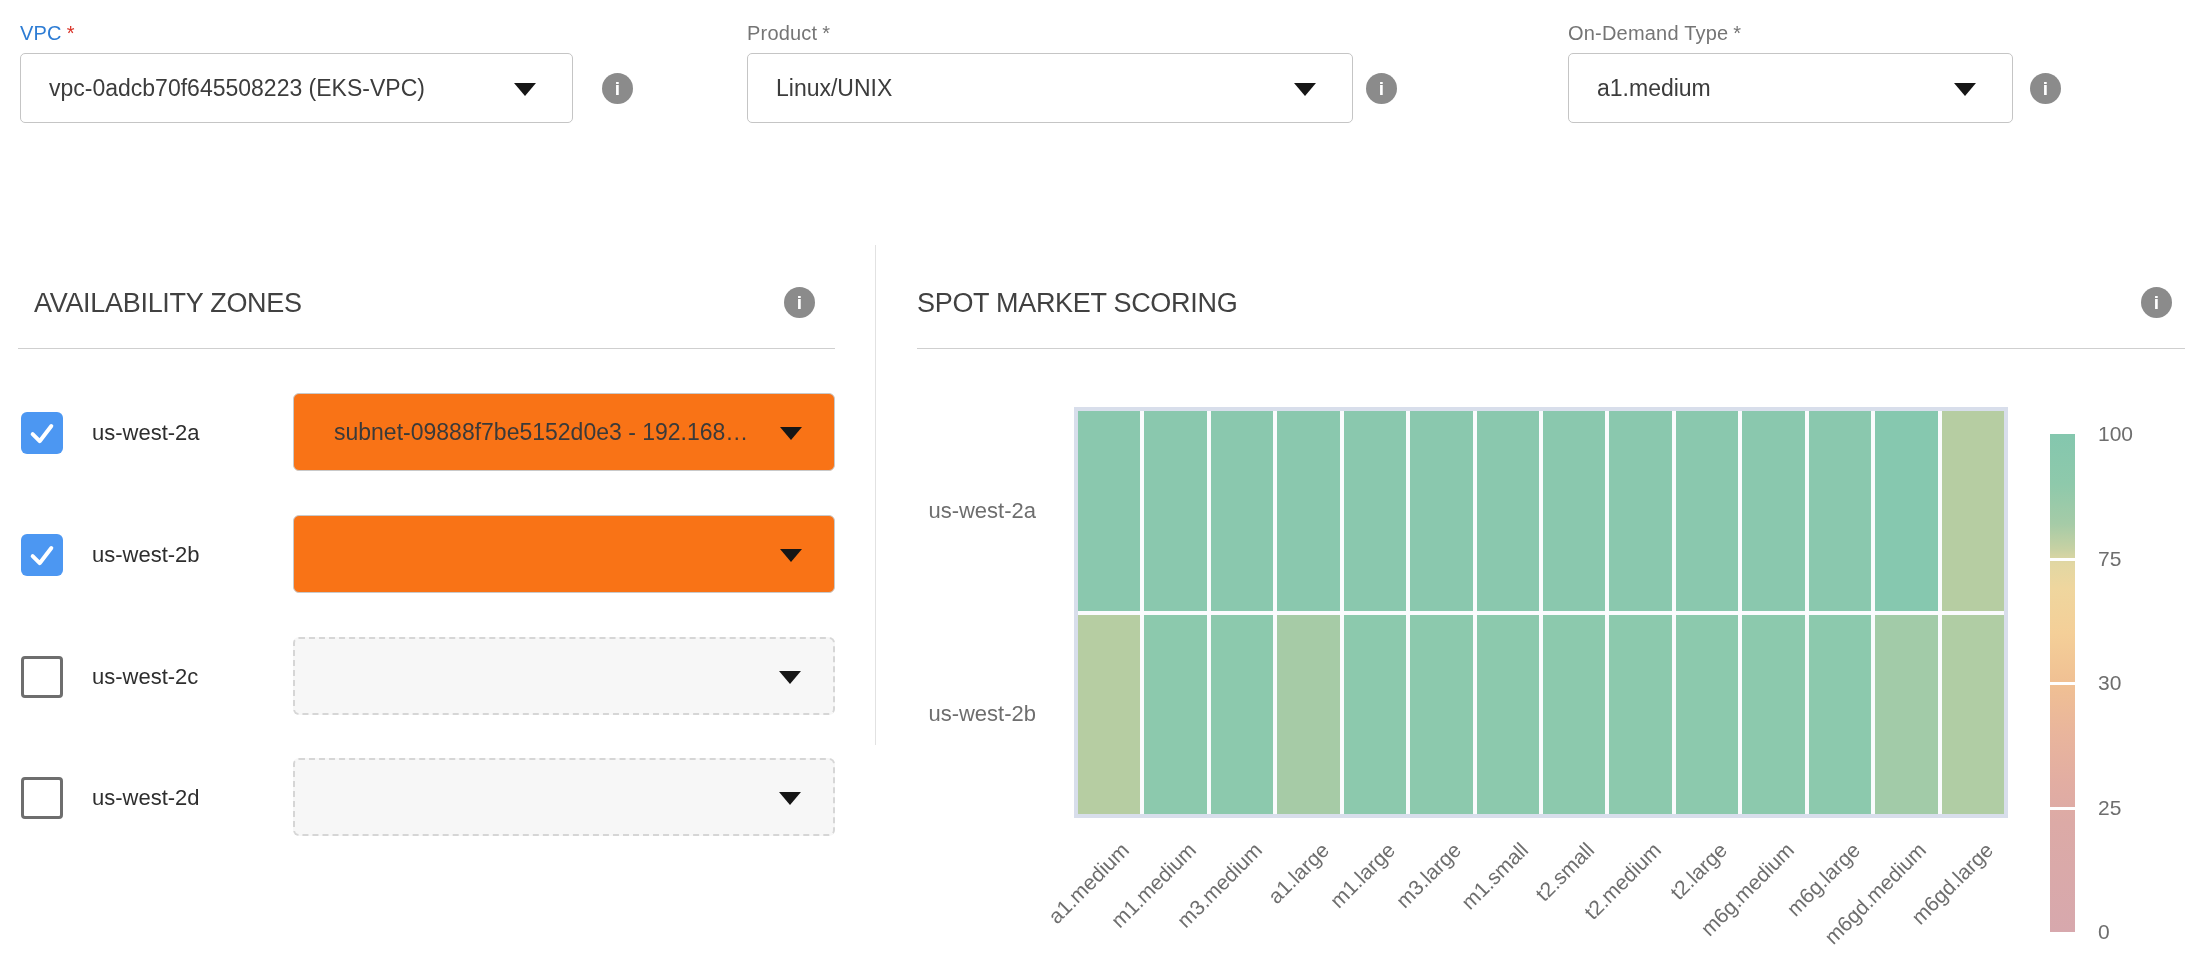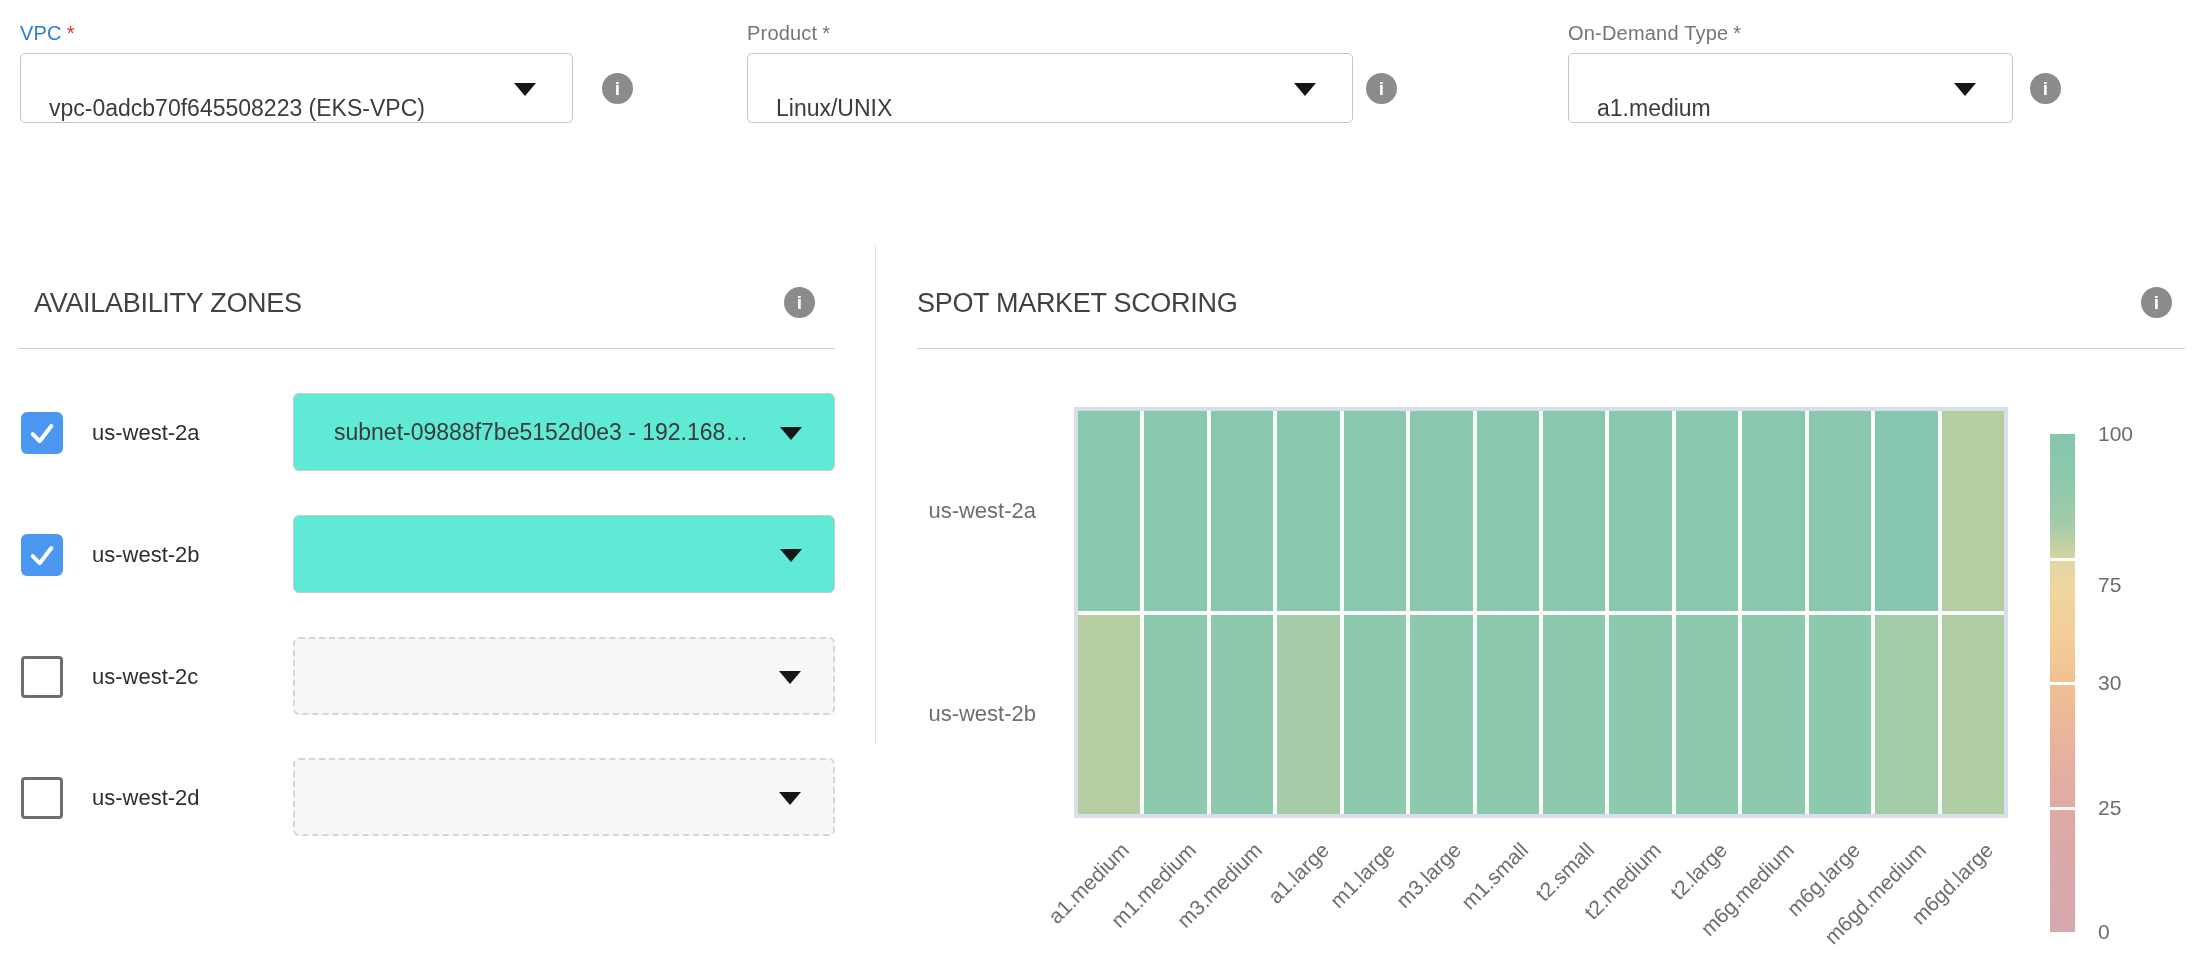--- a/index.html
+++ b/index.html
@@ -8,21 +8,21 @@
     font-family:"Liberation Sans",sans-serif;overflow:hidden;
     -webkit-font-smoothing:antialiased;
   }
   
   .flabel{position:absolute;font-size:20px;color:#757575;letter-spacing:.2px}
   .flabel .req{margin-left:5px}
   .flabel.vpc{color:#2d7cd4}
   .flabel.vpc .req{color:#d93025}
   .select{
     position:absolute;background:#fff;border:1px solid #c5c5c5;border-radius:5px;
-    box-sizing:border-box;display:flex;align-items:flex-end;
+    box-sizing:border-box;display:flex;align-items:center;
     font-size:23px;color:#3c3c3c;padding-left:28px;cursor:pointer;
   }
   .caret{
     position:absolute;right:36px;top:50%;margin-top:-5px;width:0;height:0;
     border-left:11px solid transparent;border-right:11px solid transparent;
     border-top:13px solid #161616;
   }
   .info{
     position:absolute;width:31px;height:31px;border-radius:50%;background:#8b8b8b;
     color:#fff;display:flex;align-items:center;justify-content:center;
@@ -34,21 +34,21 @@
   .vline{position:absolute;width:1px;background:#e2e2e2}
   
   .checkbox{position:absolute;width:42px;height:42px;box-sizing:border-box;border-radius:6px;cursor:pointer}
   .checkbox.checked{background:#4c97f2}
   .checkbox.unchecked{background:#fff;border:3px solid #6e6e6e;border-radius:4px}
   .checkbox svg{display:none;margin:7px auto}
   .checkbox.checked svg{display:block}
   .zone-label{position:absolute;font-size:22px;color:#2e2e2e;white-space:nowrap}
   .subnet{
     position:absolute;left:293px;width:542px;height:78px;box-sizing:border-box;
-    background:#5eead4;border:1px solid #c9c9c9;border-radius:6px;
+    background:#f97316;border:1px solid #c9c9c9;border-radius:6px;
     display:flex;align-items:center;font-size:23px;color:#3a3a3a;
     padding-left:40px;cursor:pointer;
   }
   .subnet.empty{background:#f7f7f7;border:2px dashed #d6d6d6}
   .subnet .caret{right:32px}
   
   .heatmap{
     position:absolute;left:1074px;top:407px;width:934px;height:411px;
     background:#d8deeb;padding:4px;box-sizing:border-box;
   }
@@ -213,19 +213,19 @@
     <div class="xlab" style="left: 1781.5px; top: 838px;">m6g.medium</div>
     <div class="xlab" style="left: 1847.93px; top: 838px;">m6g.large</div>
     <div class="xlab" style="left: 1914.36px; top: 838px;">m6gd.medium</div>
     <div class="xlab" style="left: 1980.79px; top: 838px;">m6gd.large</div>
   </div>
 
 <div class="legend-bar" id="legend-bar" style="background: linear-gradient(rgb(132, 199, 174) 0%, rgb(142, 201, 171) 10%, rgb(165, 203, 167) 18%, rgb(198, 209, 163) 23%, rgb(226, 215, 163) 26%, rgb(239, 214, 158) 31%, rgb(244, 207, 152) 40%, rgb(240, 192, 147) 50%, rgb(233, 181, 156) 60%, rgb(226, 173, 162) 70%, rgb(220, 170, 166) 78%, rgb(215, 168, 173) 100%);"></div>
 <div id="legend-extra">
     <div class="legend-label" style="top: 434px;">100</div>
     <div class="legend-tick" style="top: 557.5px;"></div>
-    <div class="legend-label" style="top: 558.5px; margin-top: 26px;">75</div>
+    <div class="legend-label" style="top: 558.5px;">75</div>
     <div class="legend-tick" style="top: 682px;"></div>
     <div class="legend-label" style="top: 683px;">30</div>
     <div class="legend-tick" style="top: 806.5px;"></div>
     <div class="legend-label" style="top: 807.5px;">25</div>
     <div class="legend-label" style="top: 932px;">0</div>
   </div>
 
 </body></html>

